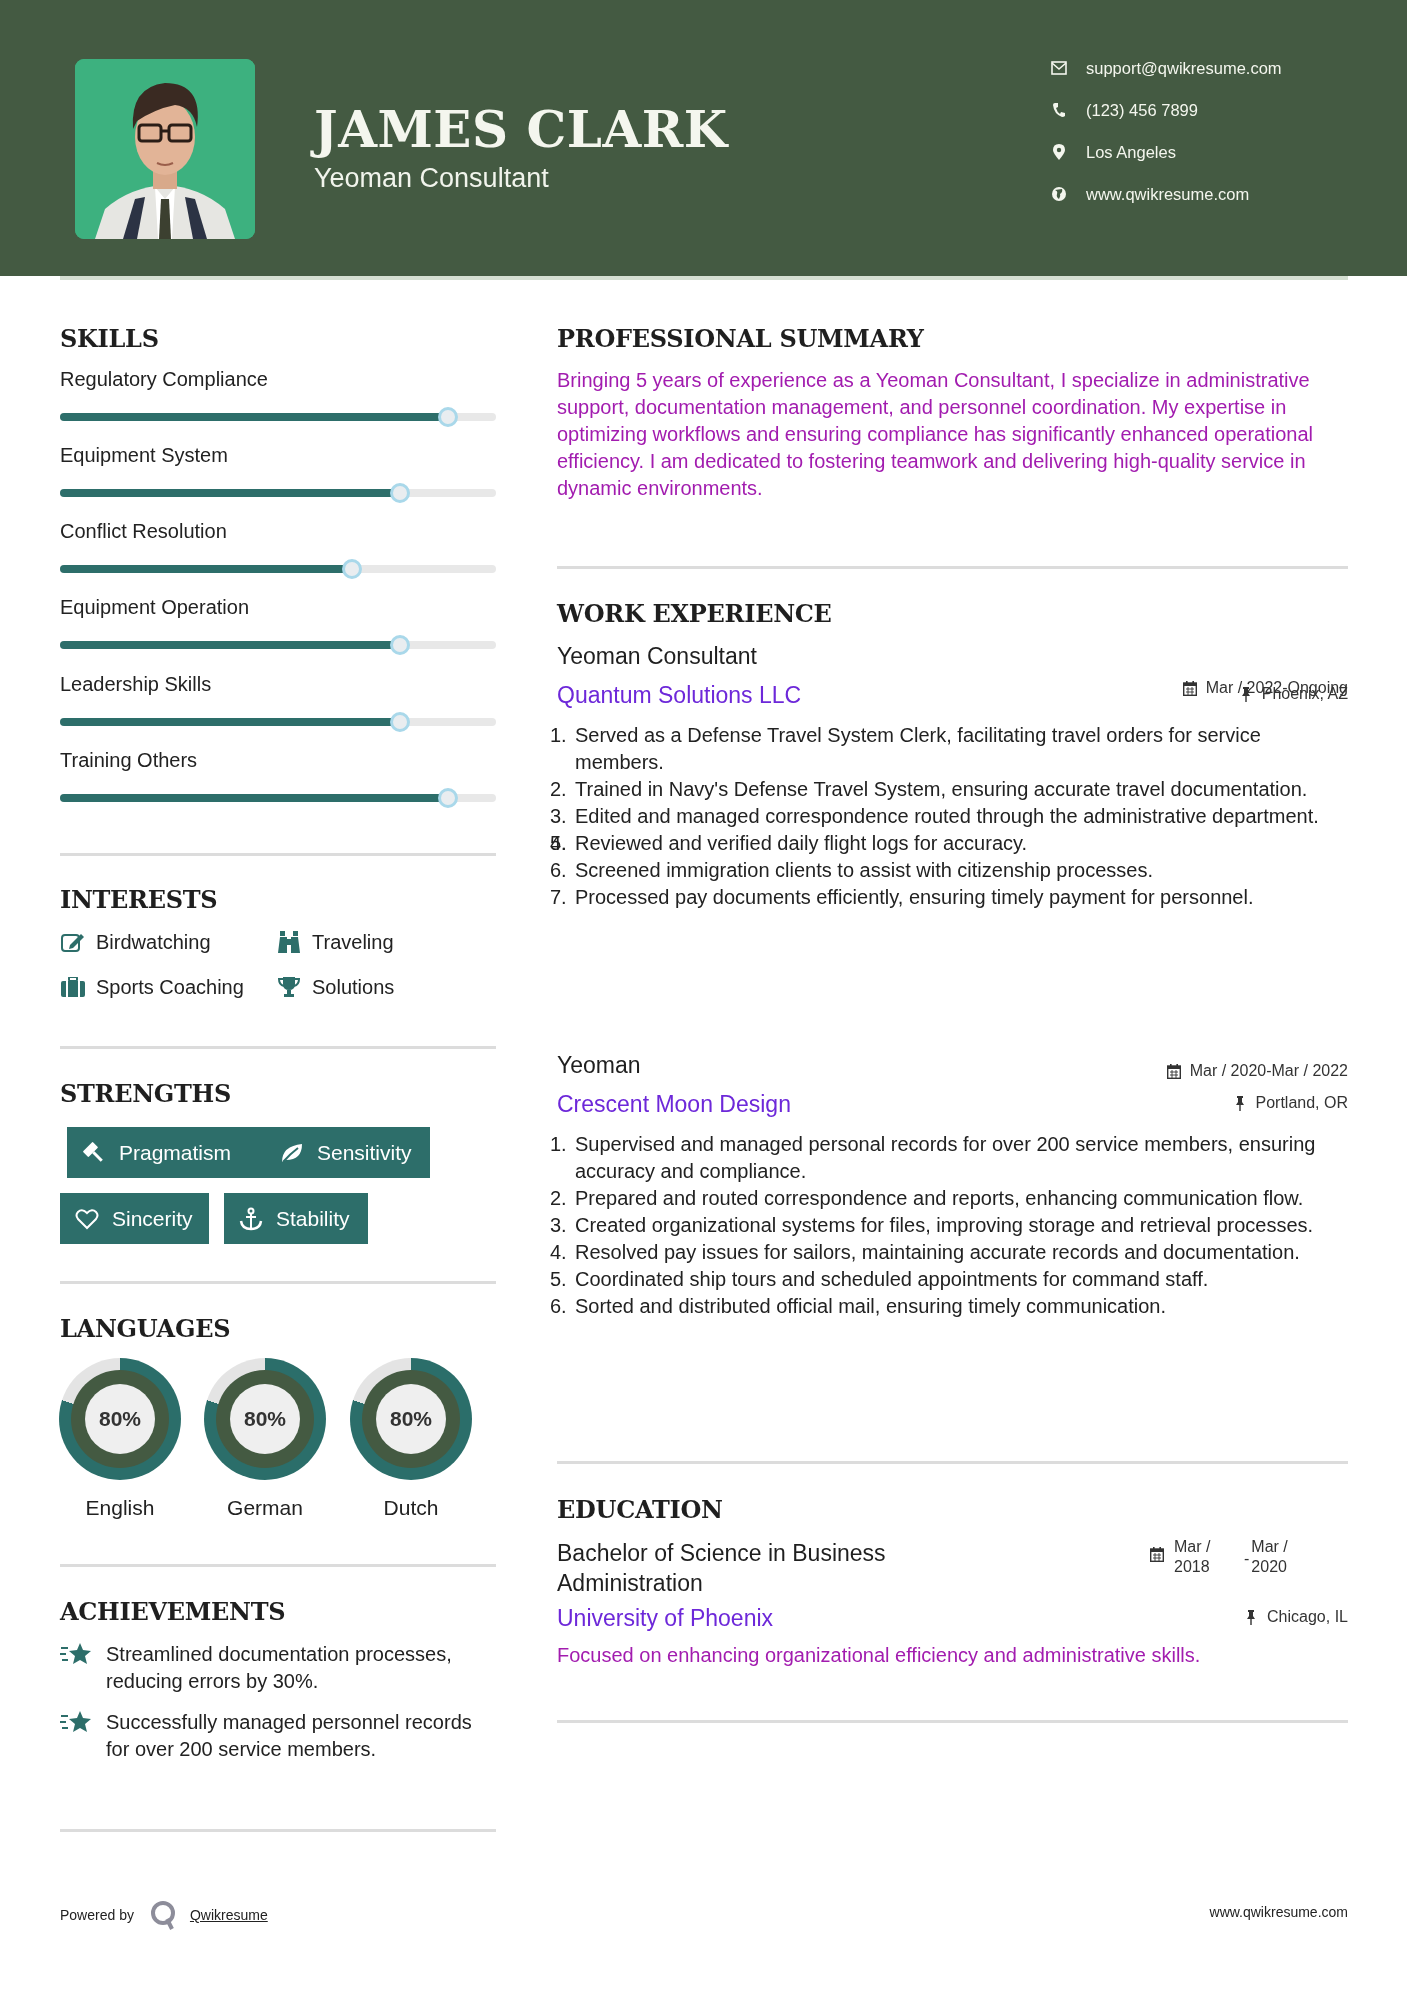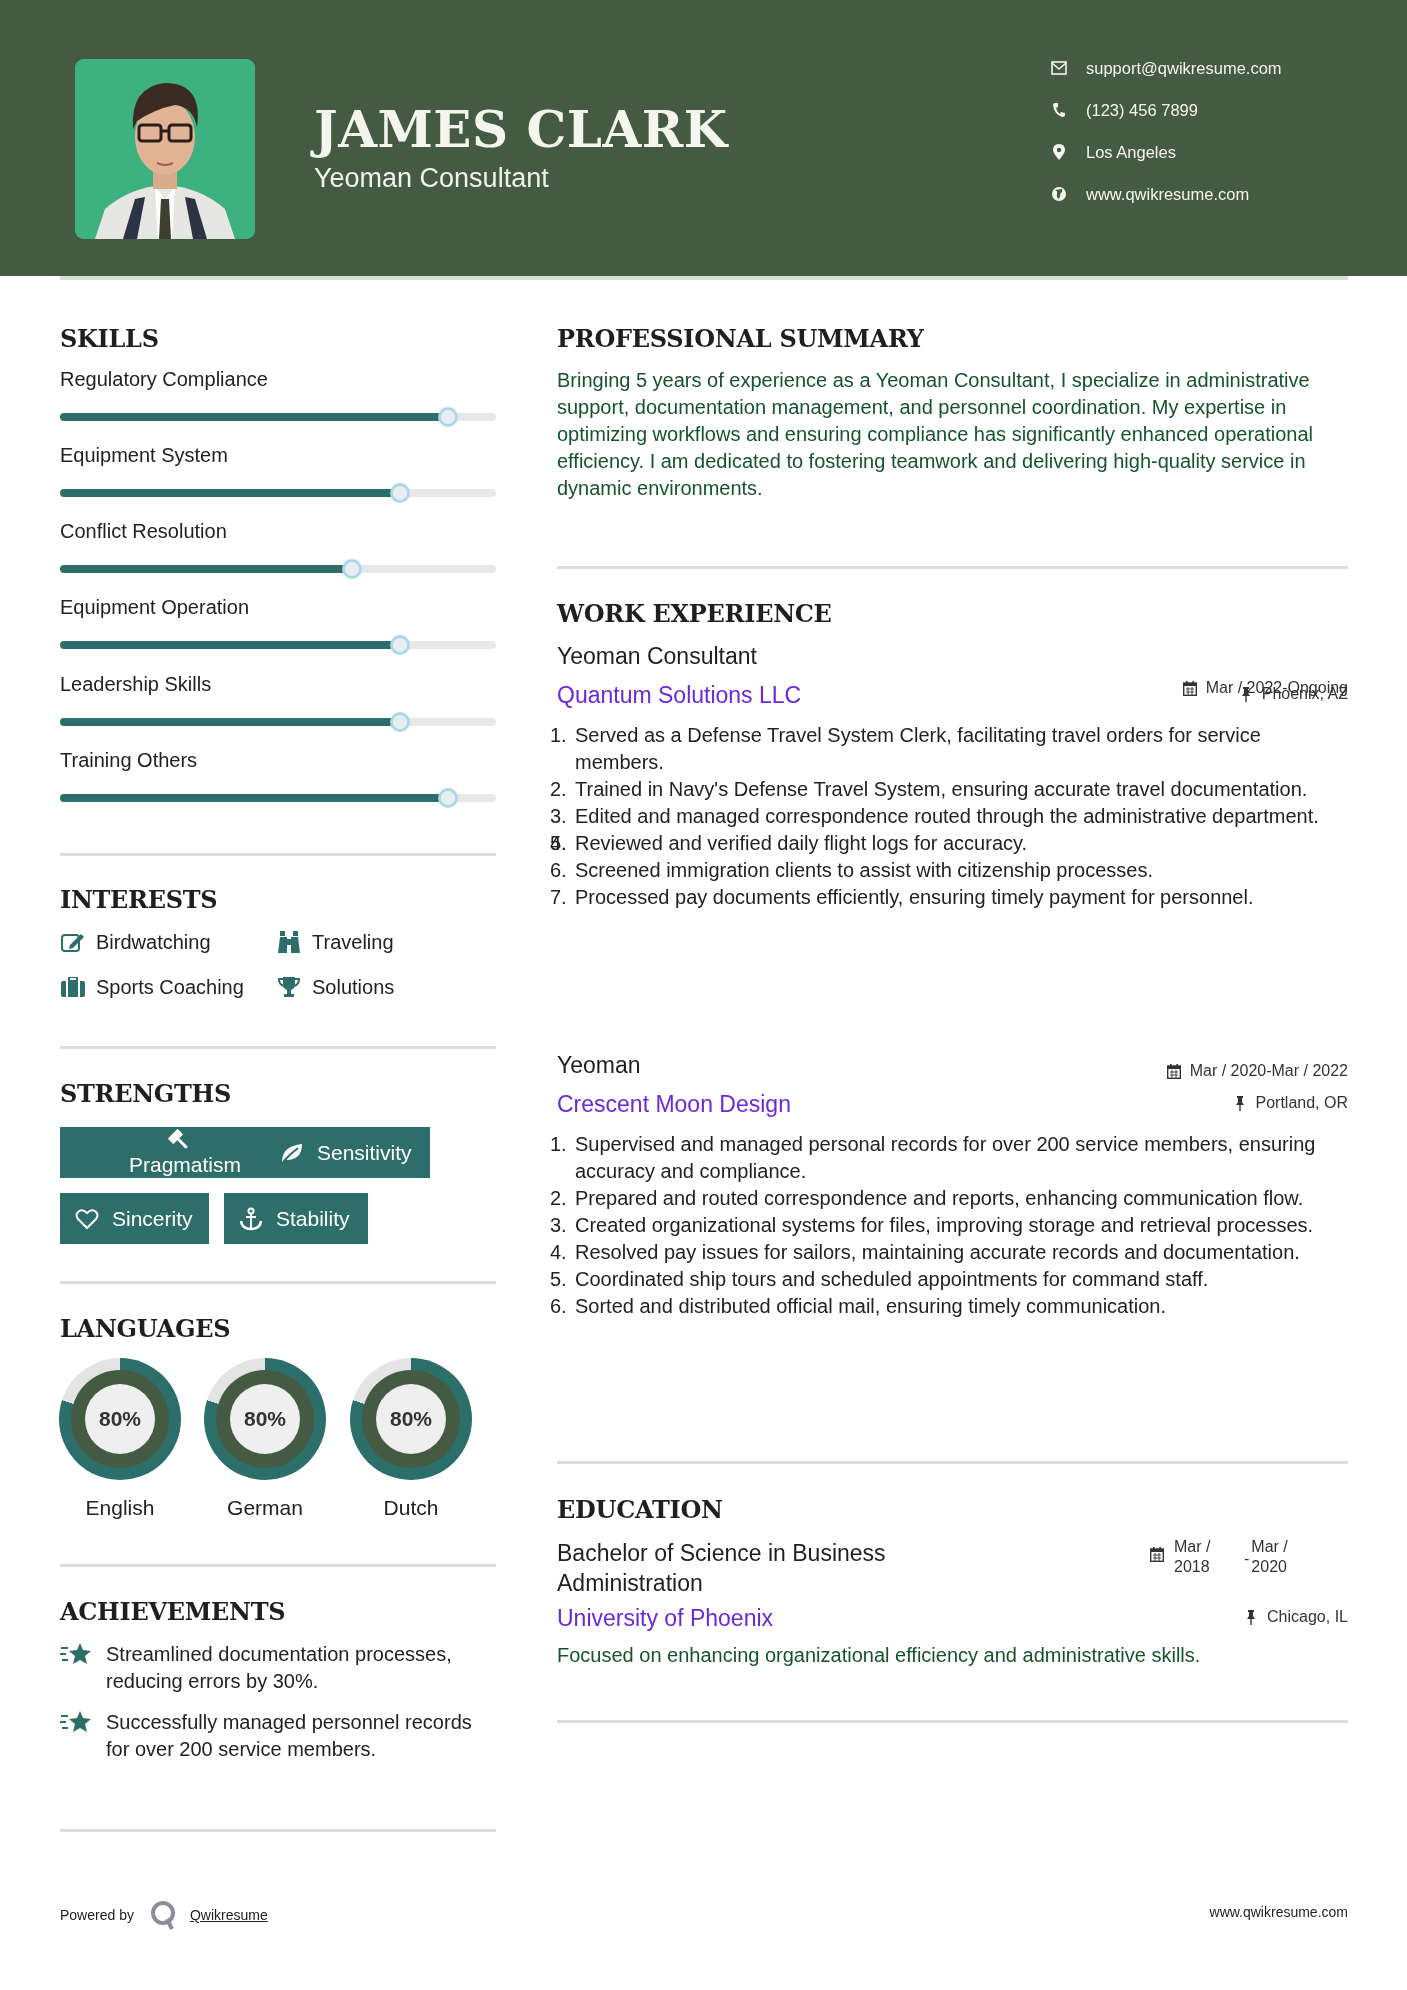--- a/index.html
+++ b/index.html
@@ -37,21 +37,21 @@
   .lang { position: absolute; width: 122px; }
   .donut { position: relative; width: 122px; height: 122px; border-radius: 50%; }
   .donut .mid { position: absolute; left: 12px; top: 12px; width: 98px; height: 98px; border-radius: 50%; background: #445a42; }
   .donut .inner { position: absolute; left: 26px; top: 26px; width: 70px; height: 70px; border-radius: 50%; background: #efefef; display: flex; align-items: center; justify-content: center; font-weight: bold; font-size: 21px; color: #333; }
   .lang-label { margin-top: 16px; text-align: center; font-size: 21px; color: #222; }
 
   .ach { position: absolute; left: 60px; width: 440px; display: flex; }
   .ach .ico { width: 34px; height: 28px; flex: none; color: #2d6e6a; }
   .ach .txt { margin-left: 12px; font-size: 20px; line-height: 27px; color: #222; }
 
-  .rtext { position: absolute; left: 557px; width: 790px; font-size: 20px; line-height: 27px; color: #14532d; }
+  .rtext { position: absolute; left: 557px; width: 790px; font-size: 20px; line-height: 27px; color: #a21caf; }
   .job-title { position: absolute; left: 557px; font-size: 23px; color: #1f1f1f; white-space: nowrap; }
   .company { position: absolute; left: 557px; font-size: 23px; color: #6d28d9; white-space: nowrap; }
   .meta { position: absolute; right: 59px; display: flex; align-items: center; font-size: 16px; color: #333; white-space: nowrap; }
   .meta .ico { width: 16px; height: 16px; display: inline-flex; align-items: center; justify-content: center; color: #333; margin-right: 8px; }
   .bullets { position: absolute; left: 557px; width: 790px; font-size: 20px; line-height: 27px; color: #222; list-style: none; }
   .bullets li { position: relative; padding-left: 18px; }
   .bullets li .num { position: absolute; left: -7px; top: 0; }
 
   .edu-dates { position: absolute; left: 1150px; top: 1537px; display: flex; align-items: flex-start; font-size: 16px; line-height: 20px; color: #333; }
   .edu-dates .ico { width: 16px; height: 16px; margin-top: 10px; margin-right: 8px; color: #333; }
@@ -210,21 +210,21 @@
         <rect x="6" y="18" width="10" height="3" fill="#2d6e6a"></rect>
       </svg>
   </span>
   <span class="txt">Solutions</span>
 </div>
 
 <div class="divider" style="left:60px; top:1046px; width:436px;"></div>
 
 <div class="section-title" style="left:60px; top:1079px;">STRENGTHS</div>
 
-<div class="badge" style="left:60px; top:1127px; width:224px;flex-direction:column;">
+<div class="badge" style="left:67px; top:1127px; width:224px;">
   <span class="ico">
     <svg width="24" height="24" viewBox="0 0 24 24">
         <g transform="rotate(-45 12 12)">
           <rect x="5" y="3" width="14" height="8" rx="1" fill="#fff"></rect>
           <rect x="10.5" y="11" width="3" height="12" fill="#fff"></rect>
         </g>
       </svg>
   </span>
   <span class="txt">Pragmatism</span>
 </div>

